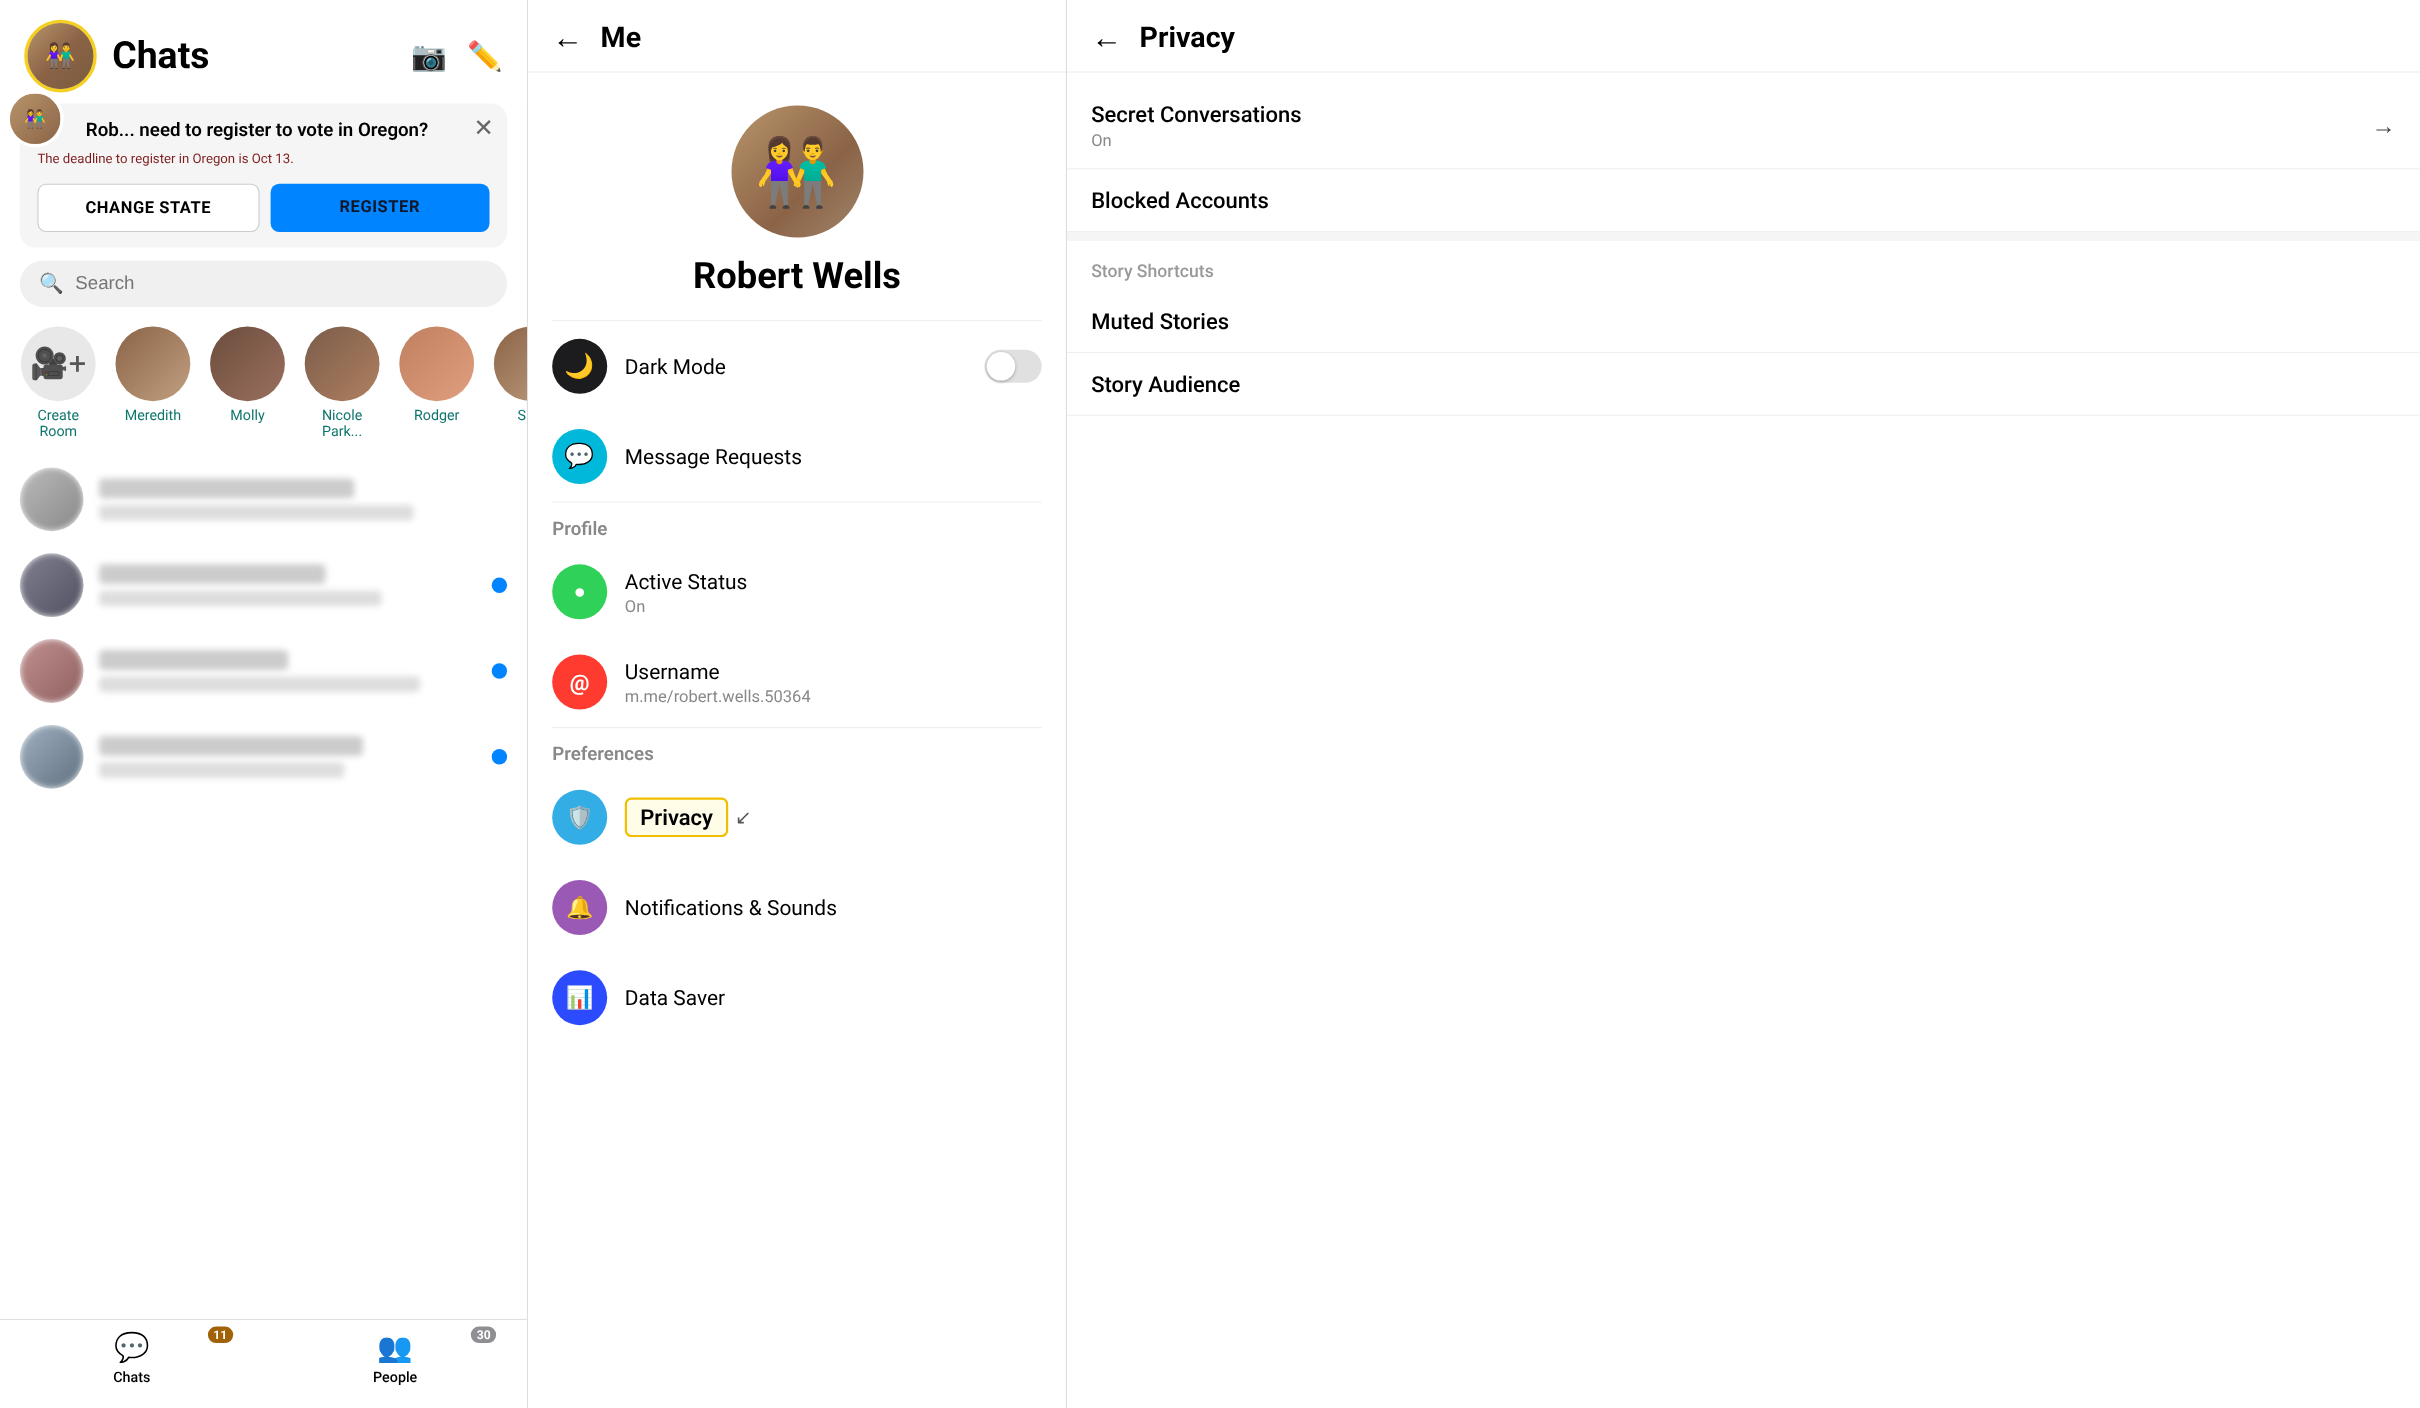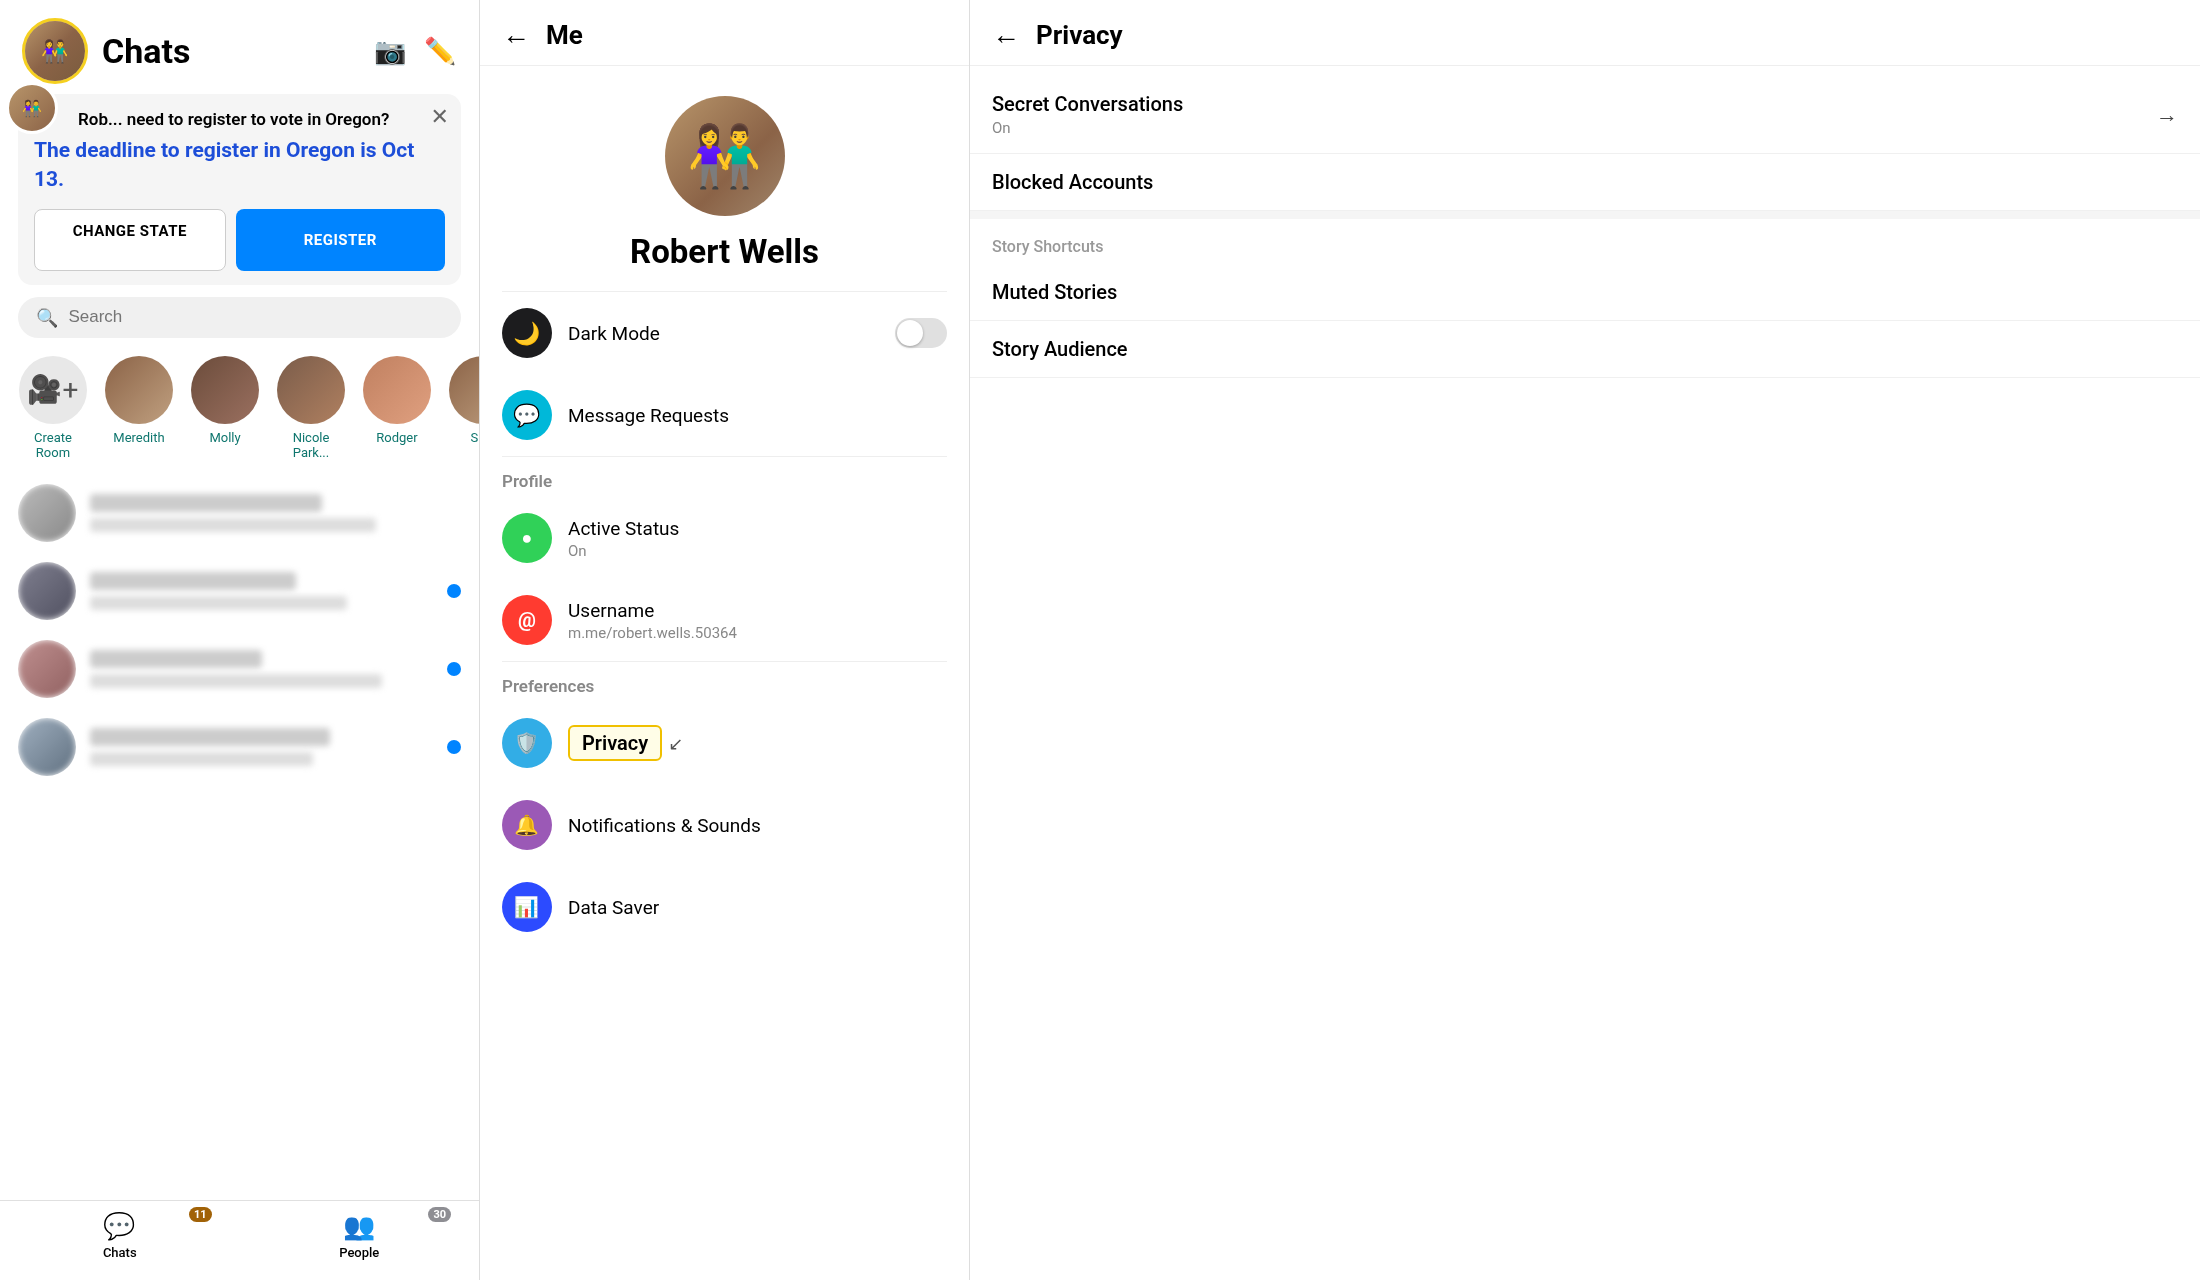--- a/index.html
+++ b/index.html
@@ -129,25 +129,24 @@
     .notif-title {
       font-size: 17px;
       font-weight: 600;
       color: #000;
       margin-left: 44px;
       margin-right: 24px;
       line-height: 1.3;
     }
 
     .notif-body {
-      font-size: 21px;
-      color: #1d4ed8;
+      font-size: 12px;
+      color: #7f1d1d;
       margin-top: 6px;
       line-height: 1.4;
-      font-weight: bold;
     }
 
     .notif-buttons {
       display: flex;
       gap: 10px;
       margin-top: 14px;
     }
 
     .btn-change-state {
       flex: 1;
@@ -158,27 +157,27 @@
       font-size: 15px;
       font-weight: 700;
       color: #000;
       text-align: center;
       cursor: pointer;
       letter-spacing: 0.5px;
     }
 
     .btn-register {
       flex: 1;
-      padding: 22px;
+      padding: 12px;
       border: none;
       border-radius: 8px;
       background: #0084ff;
       font-size: 15px;
       font-weight: 700;
-      color: #ffffff;
+      color: #0f172a;
       text-align: center;
       cursor: pointer;
       letter-spacing: 0.5px;
     }
 
     
     .search-bar {
       display: flex;
       align-items: center;
       margin: 0 18px 14px;

